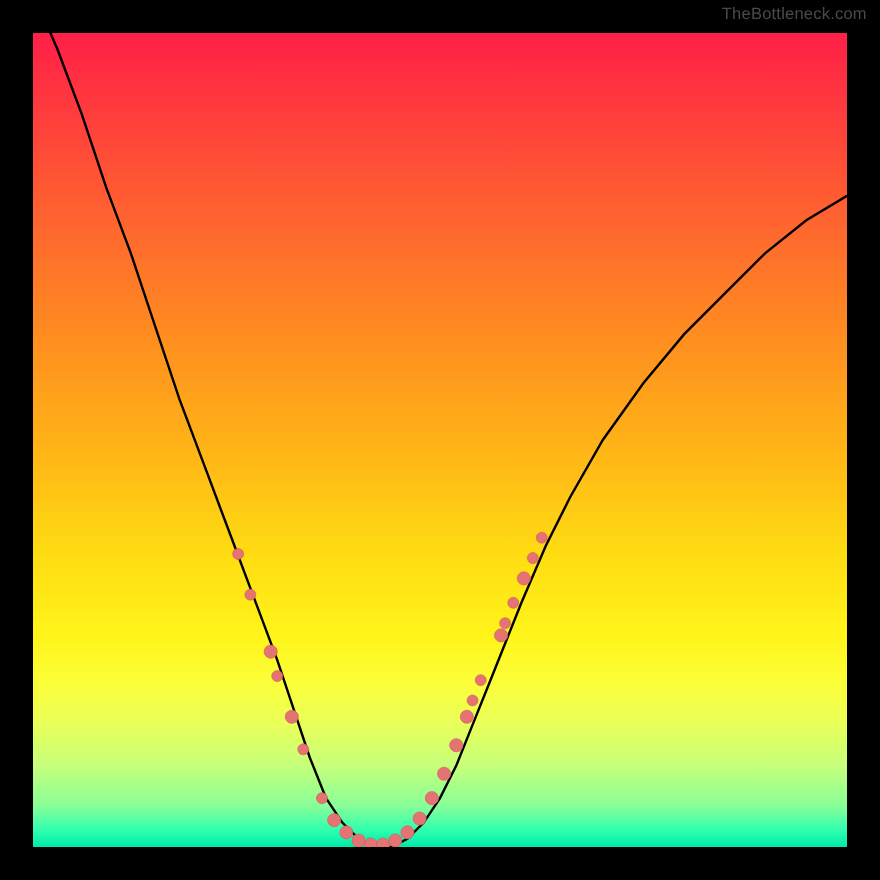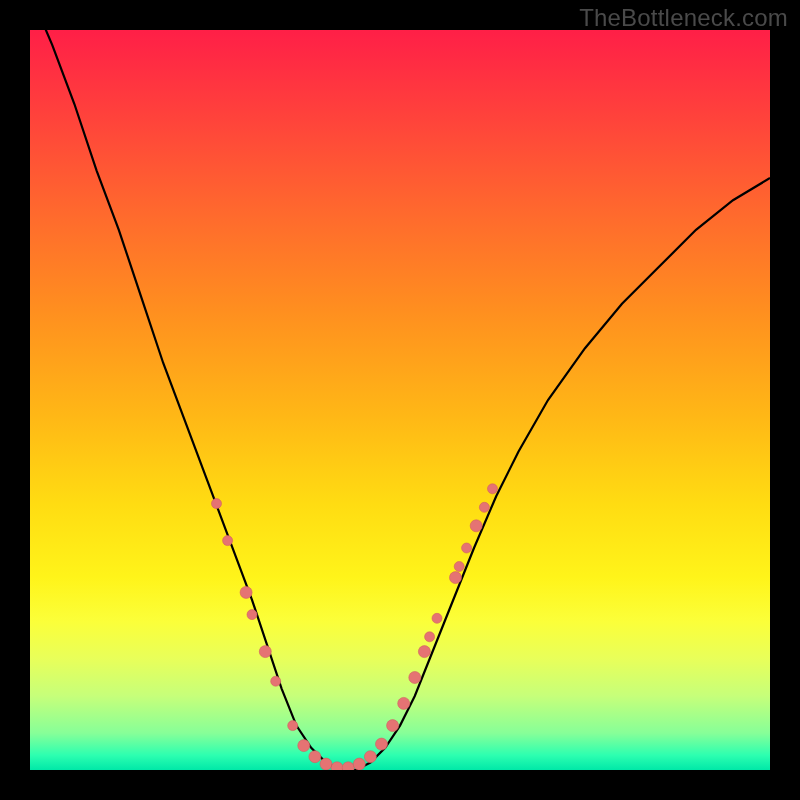--- a/index.html
+++ b/index.html
@@ -14,21 +14,21 @@
     width: 800px;
     height: 800px;
     background: #000;
     position: relative;
   }
   .watermark {
     position: absolute;
     top: 4px;
     right: 12px;
     color: #4a4a4a;
-    font-size: 24px;
+    font-size: 15px;
     font-weight: 500;
     letter-spacing: 0.2px;
     z-index: 10;
   }
   .plot {
     position: absolute;
     left: 30px;
     top: 30px;
     width: 740px;
     height: 740px;

